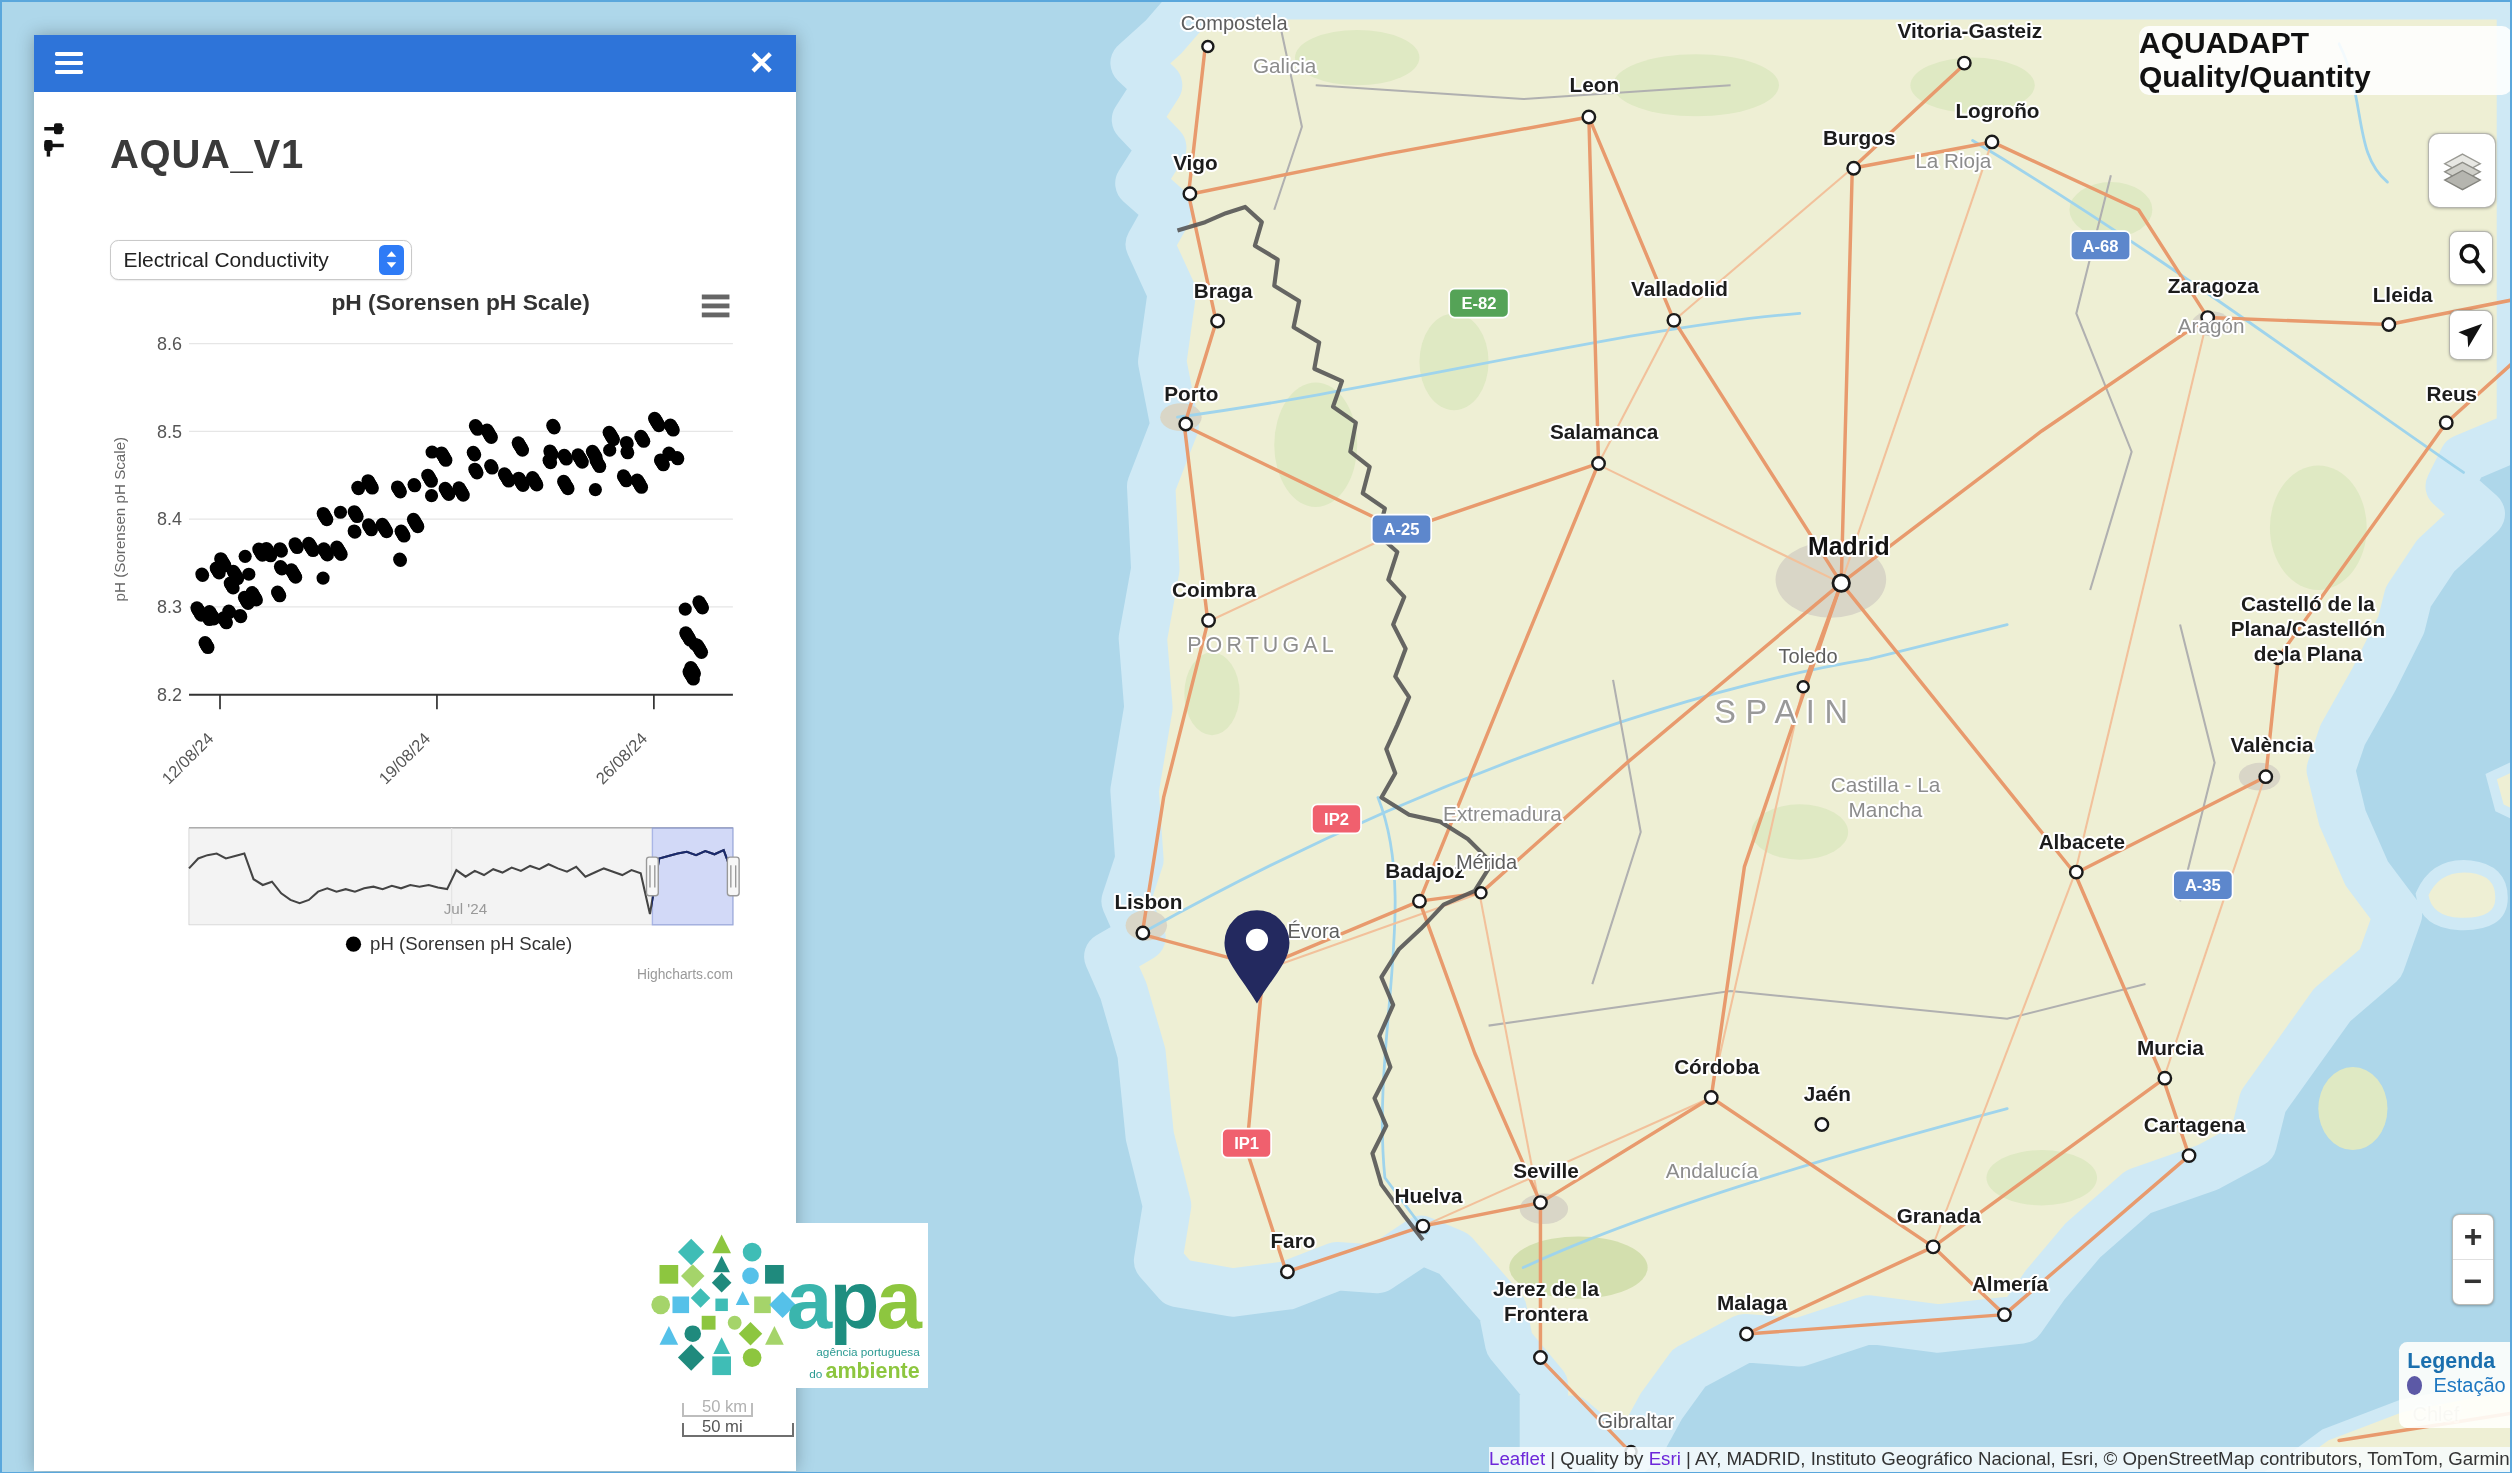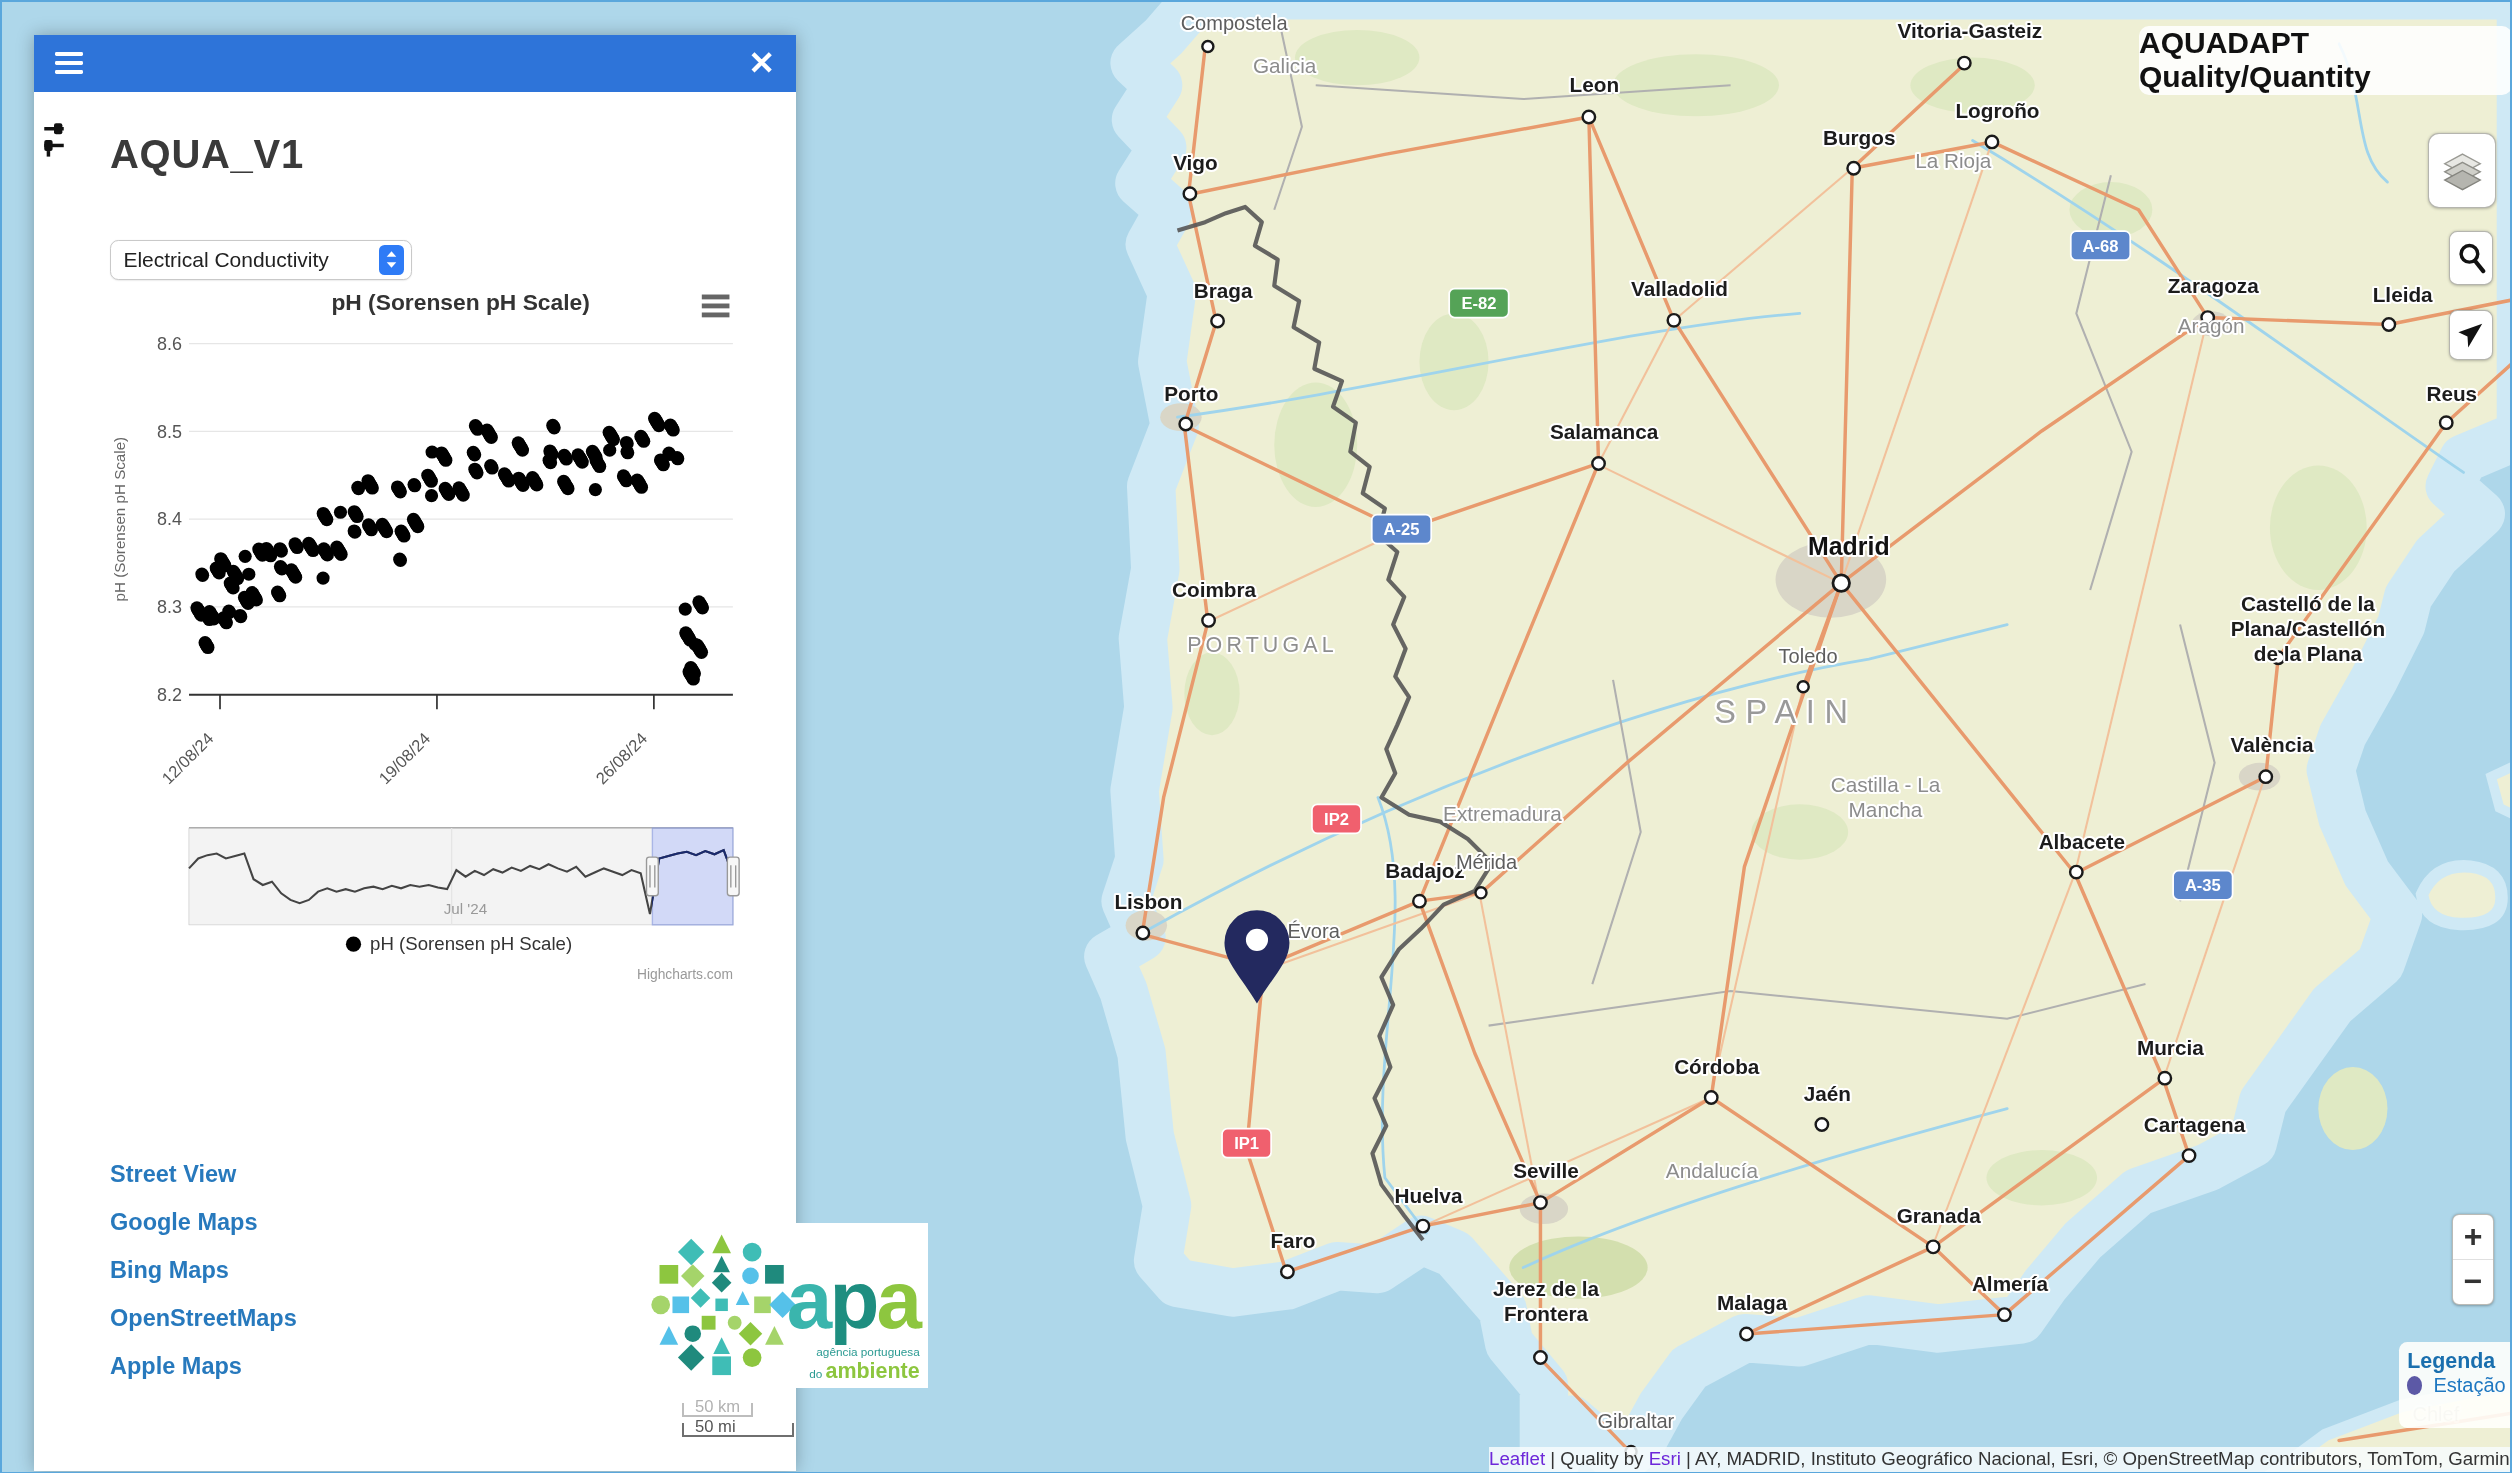--- a/index.html
+++ b/index.html
@@ -27,21 +27,21 @@
   .zbtn{width:100%;height:50%;display:flex;align-items:center;justify-content:center;font-size:32px;font-weight:700;color:#333;cursor:pointer;}
   #zoom-in{border-bottom:1.4px solid #e0e0e0;}
   #maplegend{position:absolute;z-index:900;left:2397px;top:1340px;width:115px;height:86px;background:rgba(255,255,252,.9);border-radius:8.3px 0 0 8.3px;padding:7px 8.3px;}
   #maplegend .hdr{font-size:21.4px;font-weight:700;color:#1a6fae;}
   #maplegend .row{display:flex;align-items:center;}
   #maplegend .dot{width:18.7px;height:18.7px;border-radius:50%;margin-right:11px;}
   #maplegend .lbl{font-size:20px;color:#1f78c1;}
   #attrib{position:absolute;z-index:950;right:0;bottom:0;left:1487px;height:25px;background:rgba(247,251,253,.85);font-size:18.7px;line-height:23.5px;color:#333;text-align:right;padding-right:4.1px;white-space:nowrap;}
   #attrib a{color:#6d28d9;text-decoration:none;}
   #scalebar{position:absolute;z-index:800;left:680px;top:1401px;}
-  .scale-seg{border:2.1px solid #bdbdbd;border-top:none;height:14px;font-size:16.6px;line-height:7px;padding-left:11px;color:#b2b2b2;margin-bottom:5.5px;}
+  .scale-seg{border:2.1px solid #bdbdbd;border-top:none;height:14px;font-size:16.6px;line-height:7px;padding-left:18px;color:#b2b2b2;margin-bottom:5.5px;}
   .scale-seg.mi{border-color:#6f6f6f;color:#555;}
 
   
   #panel{position:absolute;z-index:500;left:32px;top:32.5px;width:762px;height:1436px;background:#fff;box-shadow:0 0 16.6px rgba(0,0,0,.28);}
   #panel-header{position:absolute;left:0;top:0;width:100%;height:57px;background:#2e74d9;display:flex;align-items:center;justify-content:space-between;padding:0 21px;}
   #hamburger{width:28px;cursor:pointer;}
   #hamburger span{display:block;height:4.1px;background:#fff;border-radius:1.4px;margin:4.8px 0;}
   #close-btn{color:#fff;font-size:32px;font-weight:700;cursor:pointer;line-height:1;}
   #tune-icon{position:absolute;left:5.5px;top:84px;cursor:pointer;}
   #station-title{position:absolute;left:76px;top:97px;font-size:40px;font-weight:600;color:#3a3a3a;letter-spacing:0.7px;}
@@ -774,27 +774,20 @@
         </g>
       </g>
 
       <g id="c-legend">
         <circle cx="352" cy="948" r="11" fill="#000"></circle>
         <text x="376" y="957" style="font-size:27px;fill:#333;stroke-width:0;">pH (Sorensen pH Scale)</text>
       </g>
       <text x="901" y="998" text-anchor="end" style="font-size:20px;fill:#999;stroke-width:0;">Highcharts.com</text>
     </svg>
 
-    <div id="links">
-        <a href="#">Street View</a>
-        <a href="#">Google Maps</a>
-        <a href="#">Bing Maps</a>
-        <a href="#">OpenStreetMaps</a>
-        <a href="#">Apple Maps</a>
-      </div>
 
     <svg id="logo" width="277" height="165" viewBox="0 0 400 238">
       <rect x="0" y="0" width="400" height="238" fill="#fff"></rect>
       <g id="logo-mosaic">
           <rect x="93" y="109" width="18" height="18" fill="#3fbdb6"></rect>
           <rect x="92" y="76" width="20" height="20" fill="#1f8a7d" transform="rotate(45 102 86)"></rect>
           <polygon points="132.43380852144492,98.11145618000168 142.43380852144492,118.11145618000168 122.43380852144492,118.11145618000168" fill="#55c1e9"></polygon>
           <circle cx="120.80912807335915" cy="143.88854381999832" r="10" fill="#a5d46a"></circle>
           <rect x="73.19087192664087" y="133.88854381999832" width="20" height="20" fill="#8dc63f"></rect>
           <rect x="61.56619147855508" y="98.11145618000168" width="20" height="20" fill="#3fbdb6" transform="rotate(45 71.56619147855508 108.11145618000168)"></rect>

